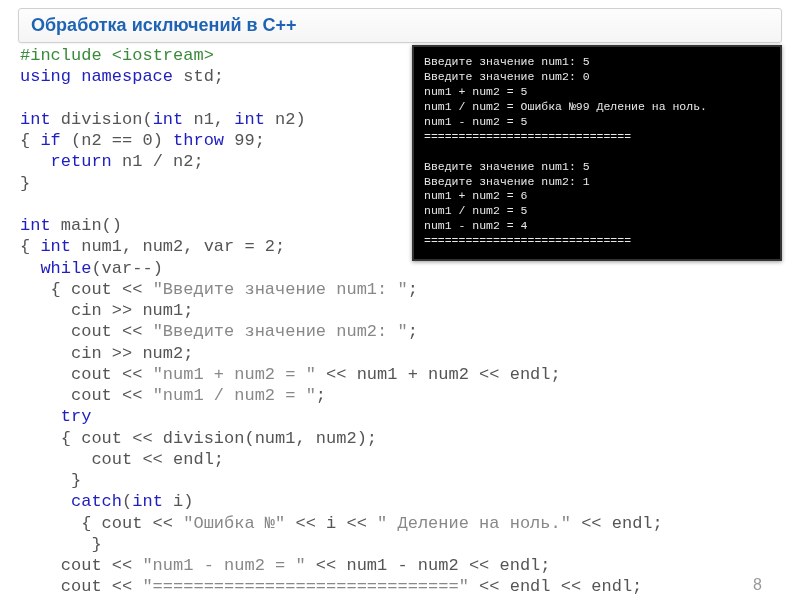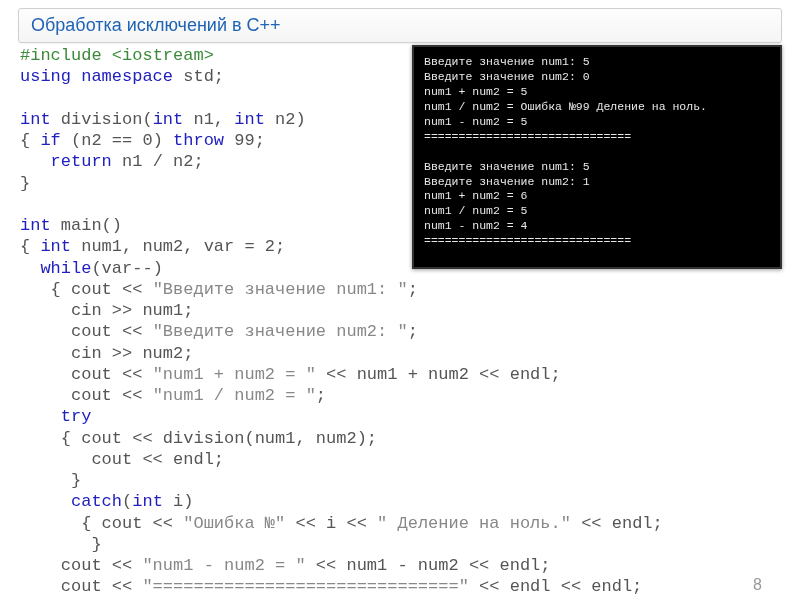--- a/index.html
+++ b/index.html
@@ -22,21 +22,21 @@
     background: linear-gradient(#fdfdfd, #f5f5f5);
     border: 1px solid #d0d0d0;
     border-radius: 3px;
     margin: 8px 18px 0 18px;
     padding: 6px 12px;
     box-shadow: 0 1px 2px rgba(0,0,0,0.05);
   }
   .title-bar span {
     color: #1f63b5;
     font-size: 18px;
-    font-weight: normal;
+    font-weight: bold;
   }
   .subtitle {
     margin: 8px 18px 4px 18px;
     font-size: 16px;
     font-weight: bold;
   }
   .subtitle .ex-label {
     color: #c61a1a;
     text-decoration: underline;
   }
@@ -58,21 +58,21 @@
   .code .dir { color: #3a8a3a; }
   .code .kw  { color: #2020c0; }
   .code .str { color: #888888; }
   .console {
     position: absolute;
     top: 0;
     right: 0;
     width: 370px;
     background: #000;
     border: 2px solid #333;
-    padding: 8px 10px 18px 10px;
+    padding: 8px 10px 10px 10px;
     box-sizing: border-box;
     box-shadow: 0 1px 4px rgba(0,0,0,0.4);
   }
   .console pre {
     margin: 0;
     font-family: "Courier New", monospace;
     font-size: 11.5px;
     line-height: 1.3;
     color: #e8e8e8;
     white-space: pre;

